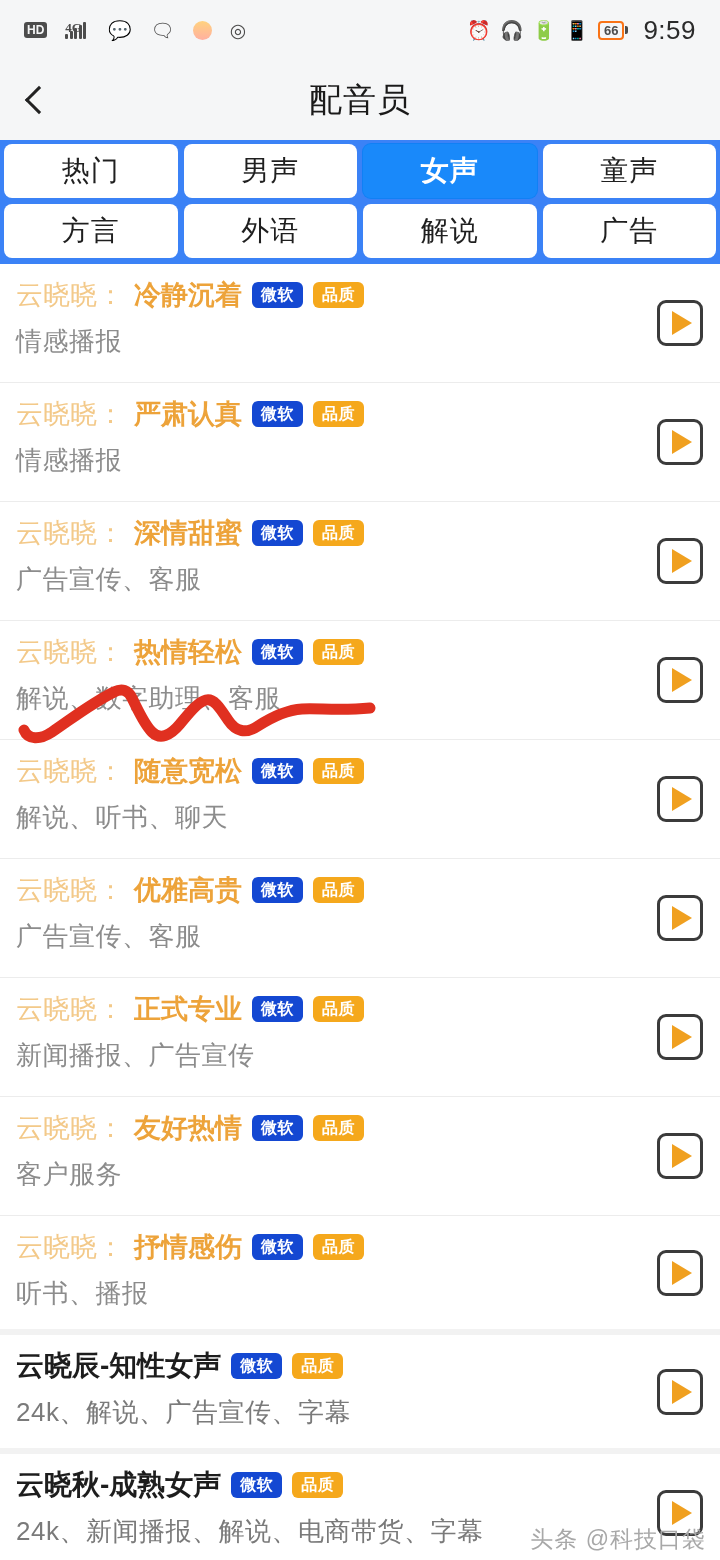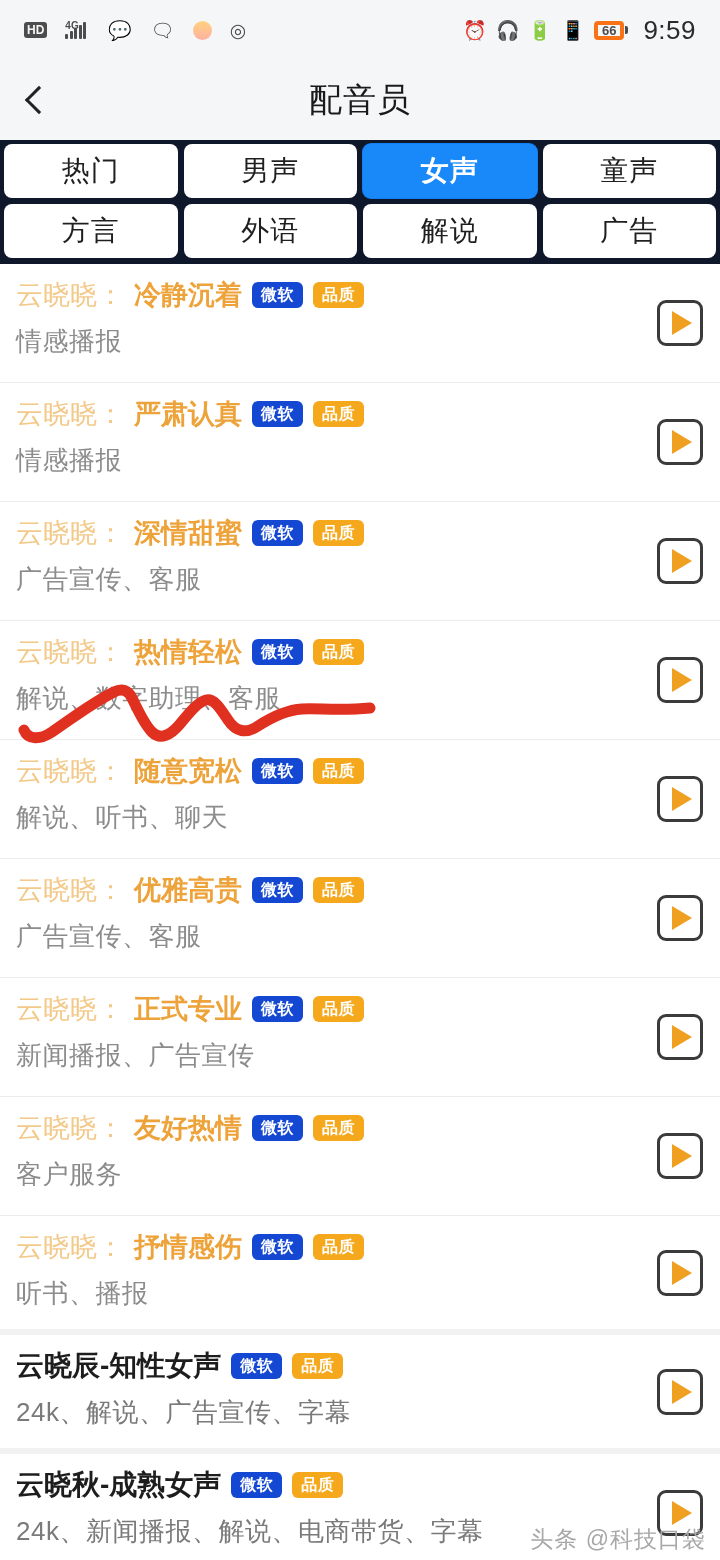--- a/index.html
+++ b/index.html
@@ -17,28 +17,28 @@
     padding:0 24px; background:#f5f6f7;
   }
   .sb-left{ display:flex; align-items:center; gap:18px; }
   .sb-right{ display:flex; align-items:center; gap:9px; margin-left:auto; }
   .sb-ico{ font-size:19px; line-height:1; color:#4c4c4c; display:inline-block; }
   .hd-badge{
     background:#4c4c4c; color:#f5f6f7; font-size:12px; font-weight:bold;
     border-radius:3px; padding:1px 3px; letter-spacing:0;
   }
   .sig{ display:flex; align-items:flex-end; gap:1.5px; height:18px; position:relative; }
-  .sig .g4{ position:absolute; left:0; top:-1px; font-size:10px; font-weight:bold; color:#4c4c4c;}
+  .sig .g4{ position:absolute; left:0; top:-1px; font-size:13px; font-weight:bold; color:#4c4c4c;font-family:Liberation Serif, serif;}
   .sig i{ display:block; width:3px; background:#4c4c4c; border-radius:1px; margin-top:auto;}
   .sig i:nth-child(2){height:5px;} .sig i:nth-child(3){height:8px;}
   .sig i:nth-child(4){height:11px;} .sig i:nth-child(5){height:14px;} .sig i:nth-child(6){height:17px;}
   .sig-pad{ width:12px; }
   .dot-ico{ width:19px; height:19px; border-radius:50%; display:inline-block; }
   .batt{
-    border:4px solid #f97316; border-radius:4px; padding:0 4px;
+    border:2px solid #f97316; border-radius:4px; padding:0 4px;
     font-size:13px; font-weight:bold; color:#4c4c4c; line-height:15px; height:19px;
     display:flex; align-items:center;
   }
   .batt-wrap{ display:flex; align-items:center; }
   .batt-tip{ width:3px; height:8px; background:#4c4c4c; border-radius:0 2px 2px 0; margin-left:1px;}
   .clock{ font-size:26px; color:#2b2b2b; margin-left:6px; letter-spacing:.5px; }
 
   
   .titlebar{
     height:80px; background:#f5f6f7; display:flex; align-items:center;
@@ -53,21 +53,21 @@
     transform:rotate(45deg); margin-left:6px;
   }
   .page-title{
     position:absolute; left:0; right:0; text-align:center;
     font-size:33px; color:#1a1a1a; letter-spacing:1px;
     pointer-events:none;
   }
 
   
   .tabs{
-    background:#0f172a; padding:4px 4px 6px 4px;
+    background:#3b82f6; padding:4px 4px 6px 4px;
     display:grid; grid-template-columns:repeat(4,1fr); gap:6px;
   }
   .tab{
     background:#fff; border-radius:8px; height:54px;
     display:flex; align-items:center; justify-content:center;
     font-size:28px; color:#1f1f1f; cursor:pointer; letter-spacing:1px;
   }
   .tab.active{
     background:#1989fa; color:#fff; font-weight:bold;
     box-shadow:0 0 0 1px #1080f5;

